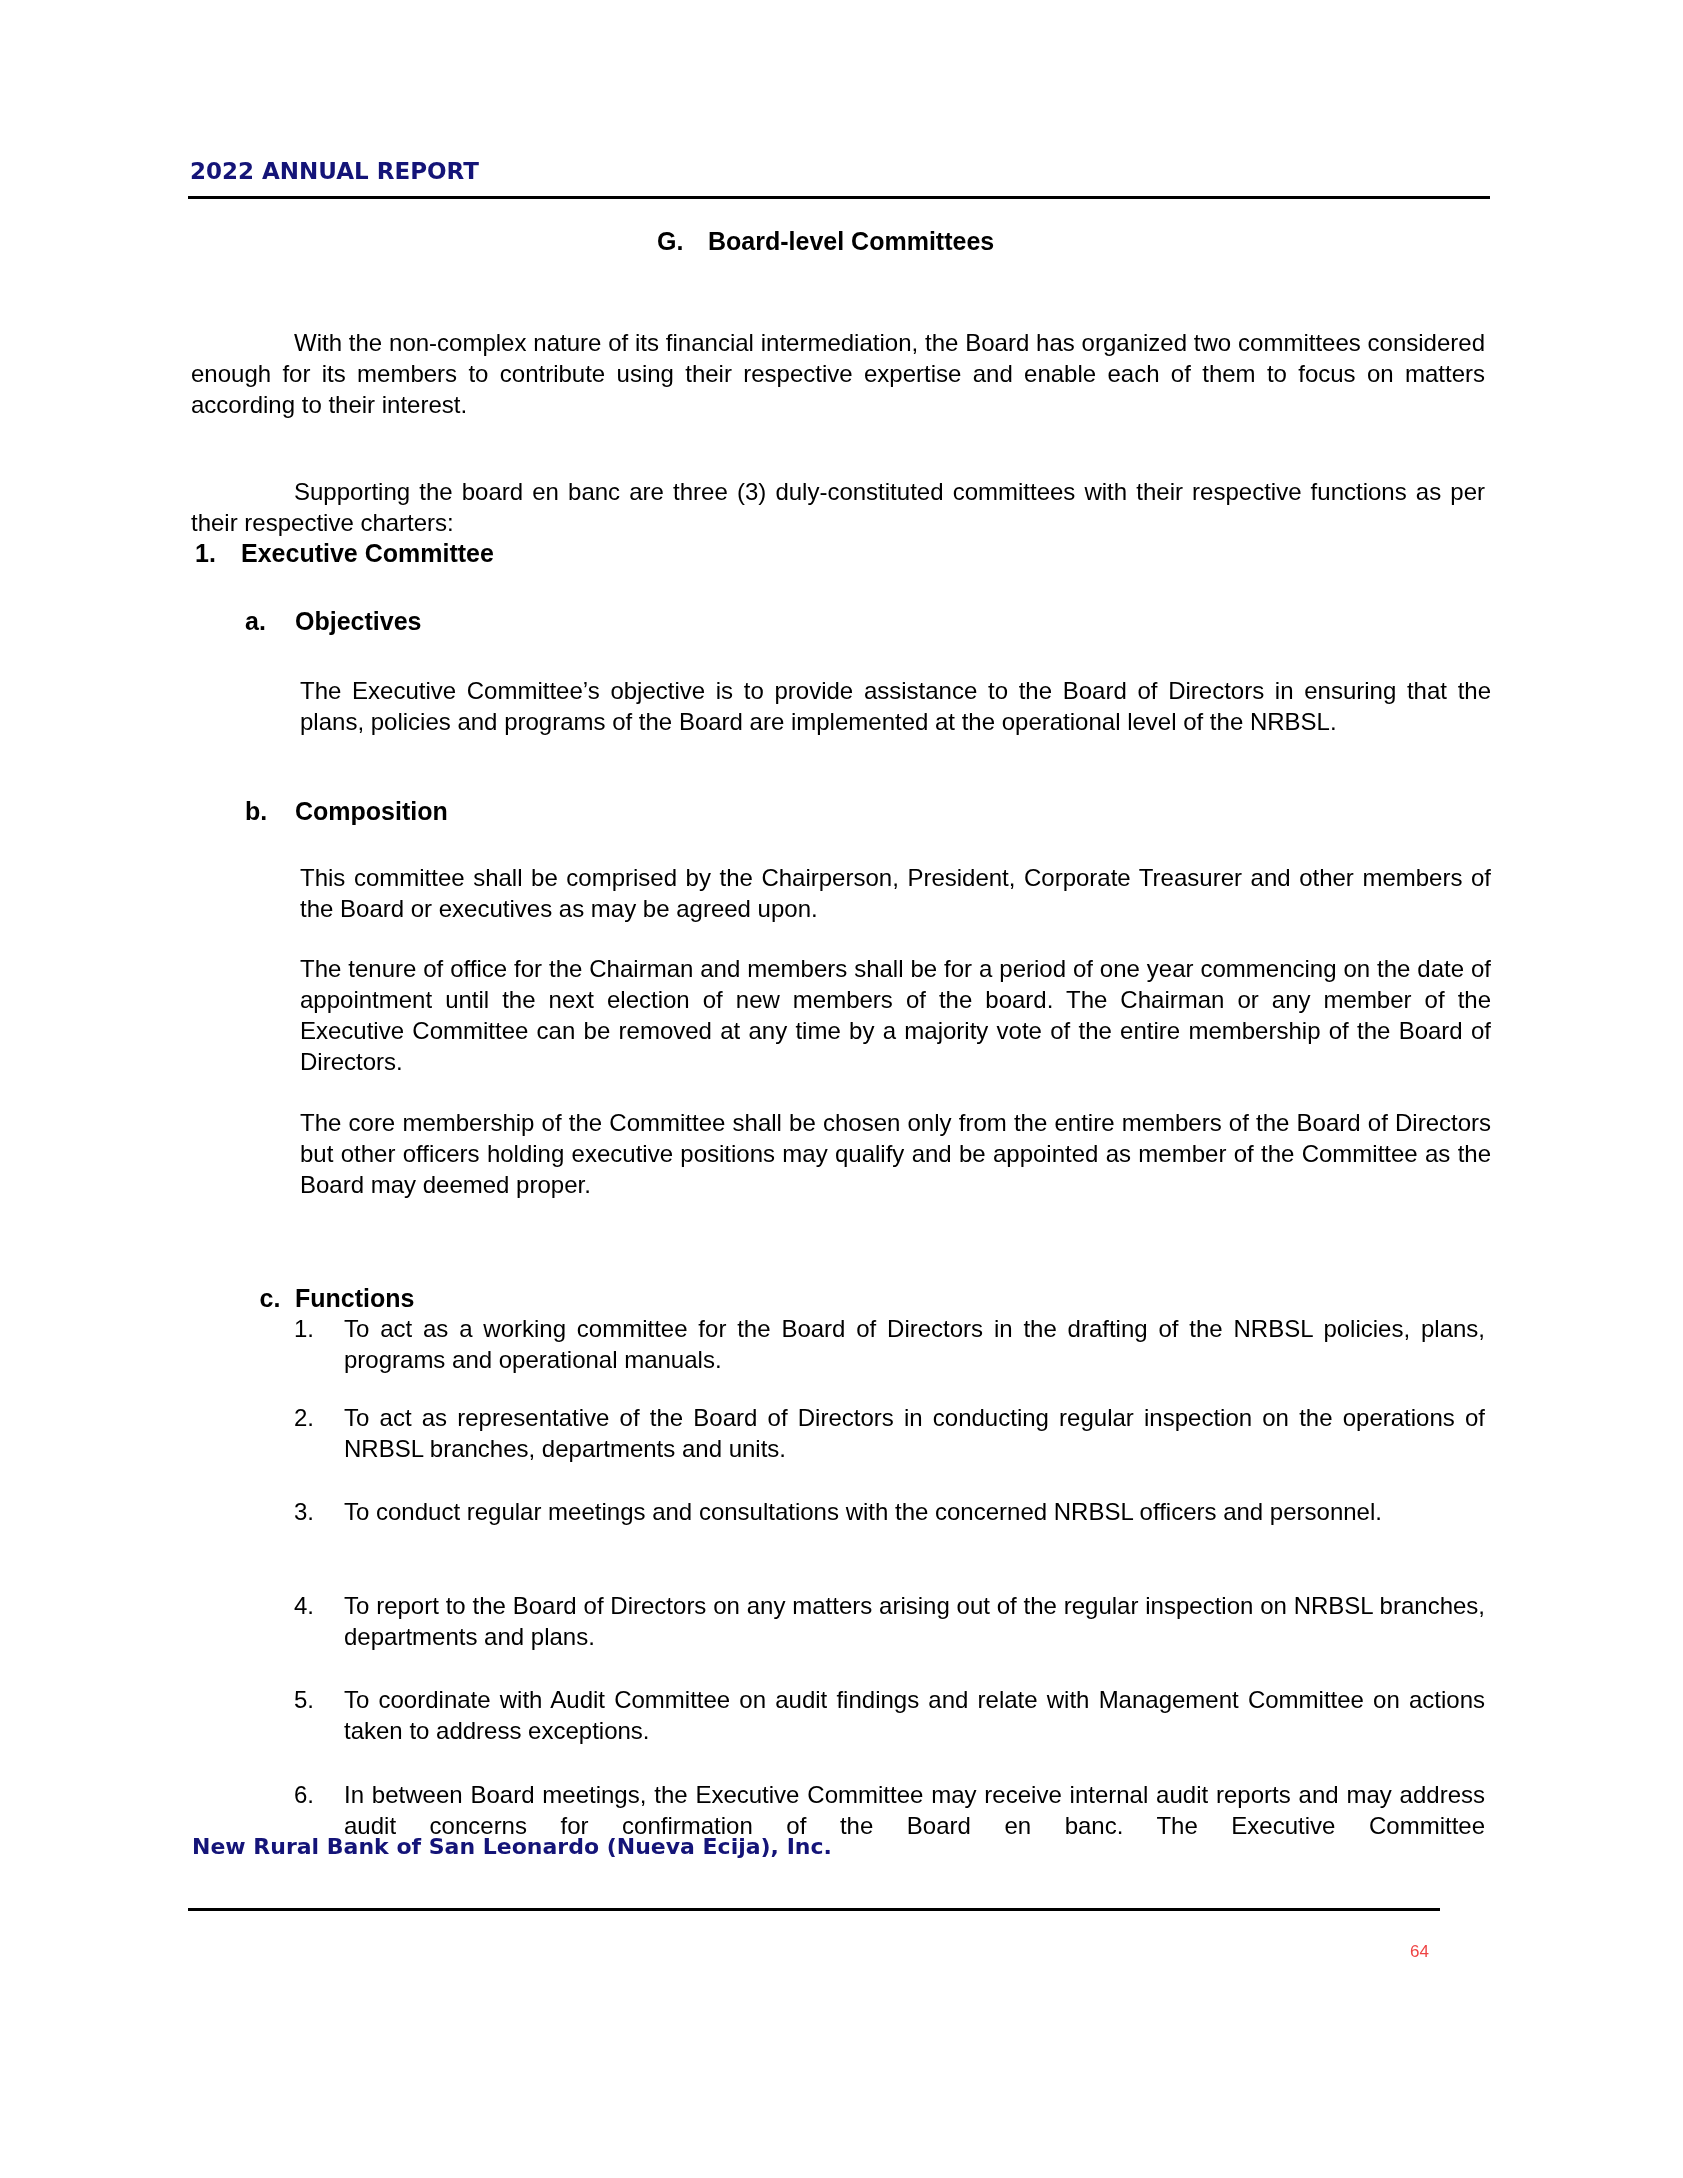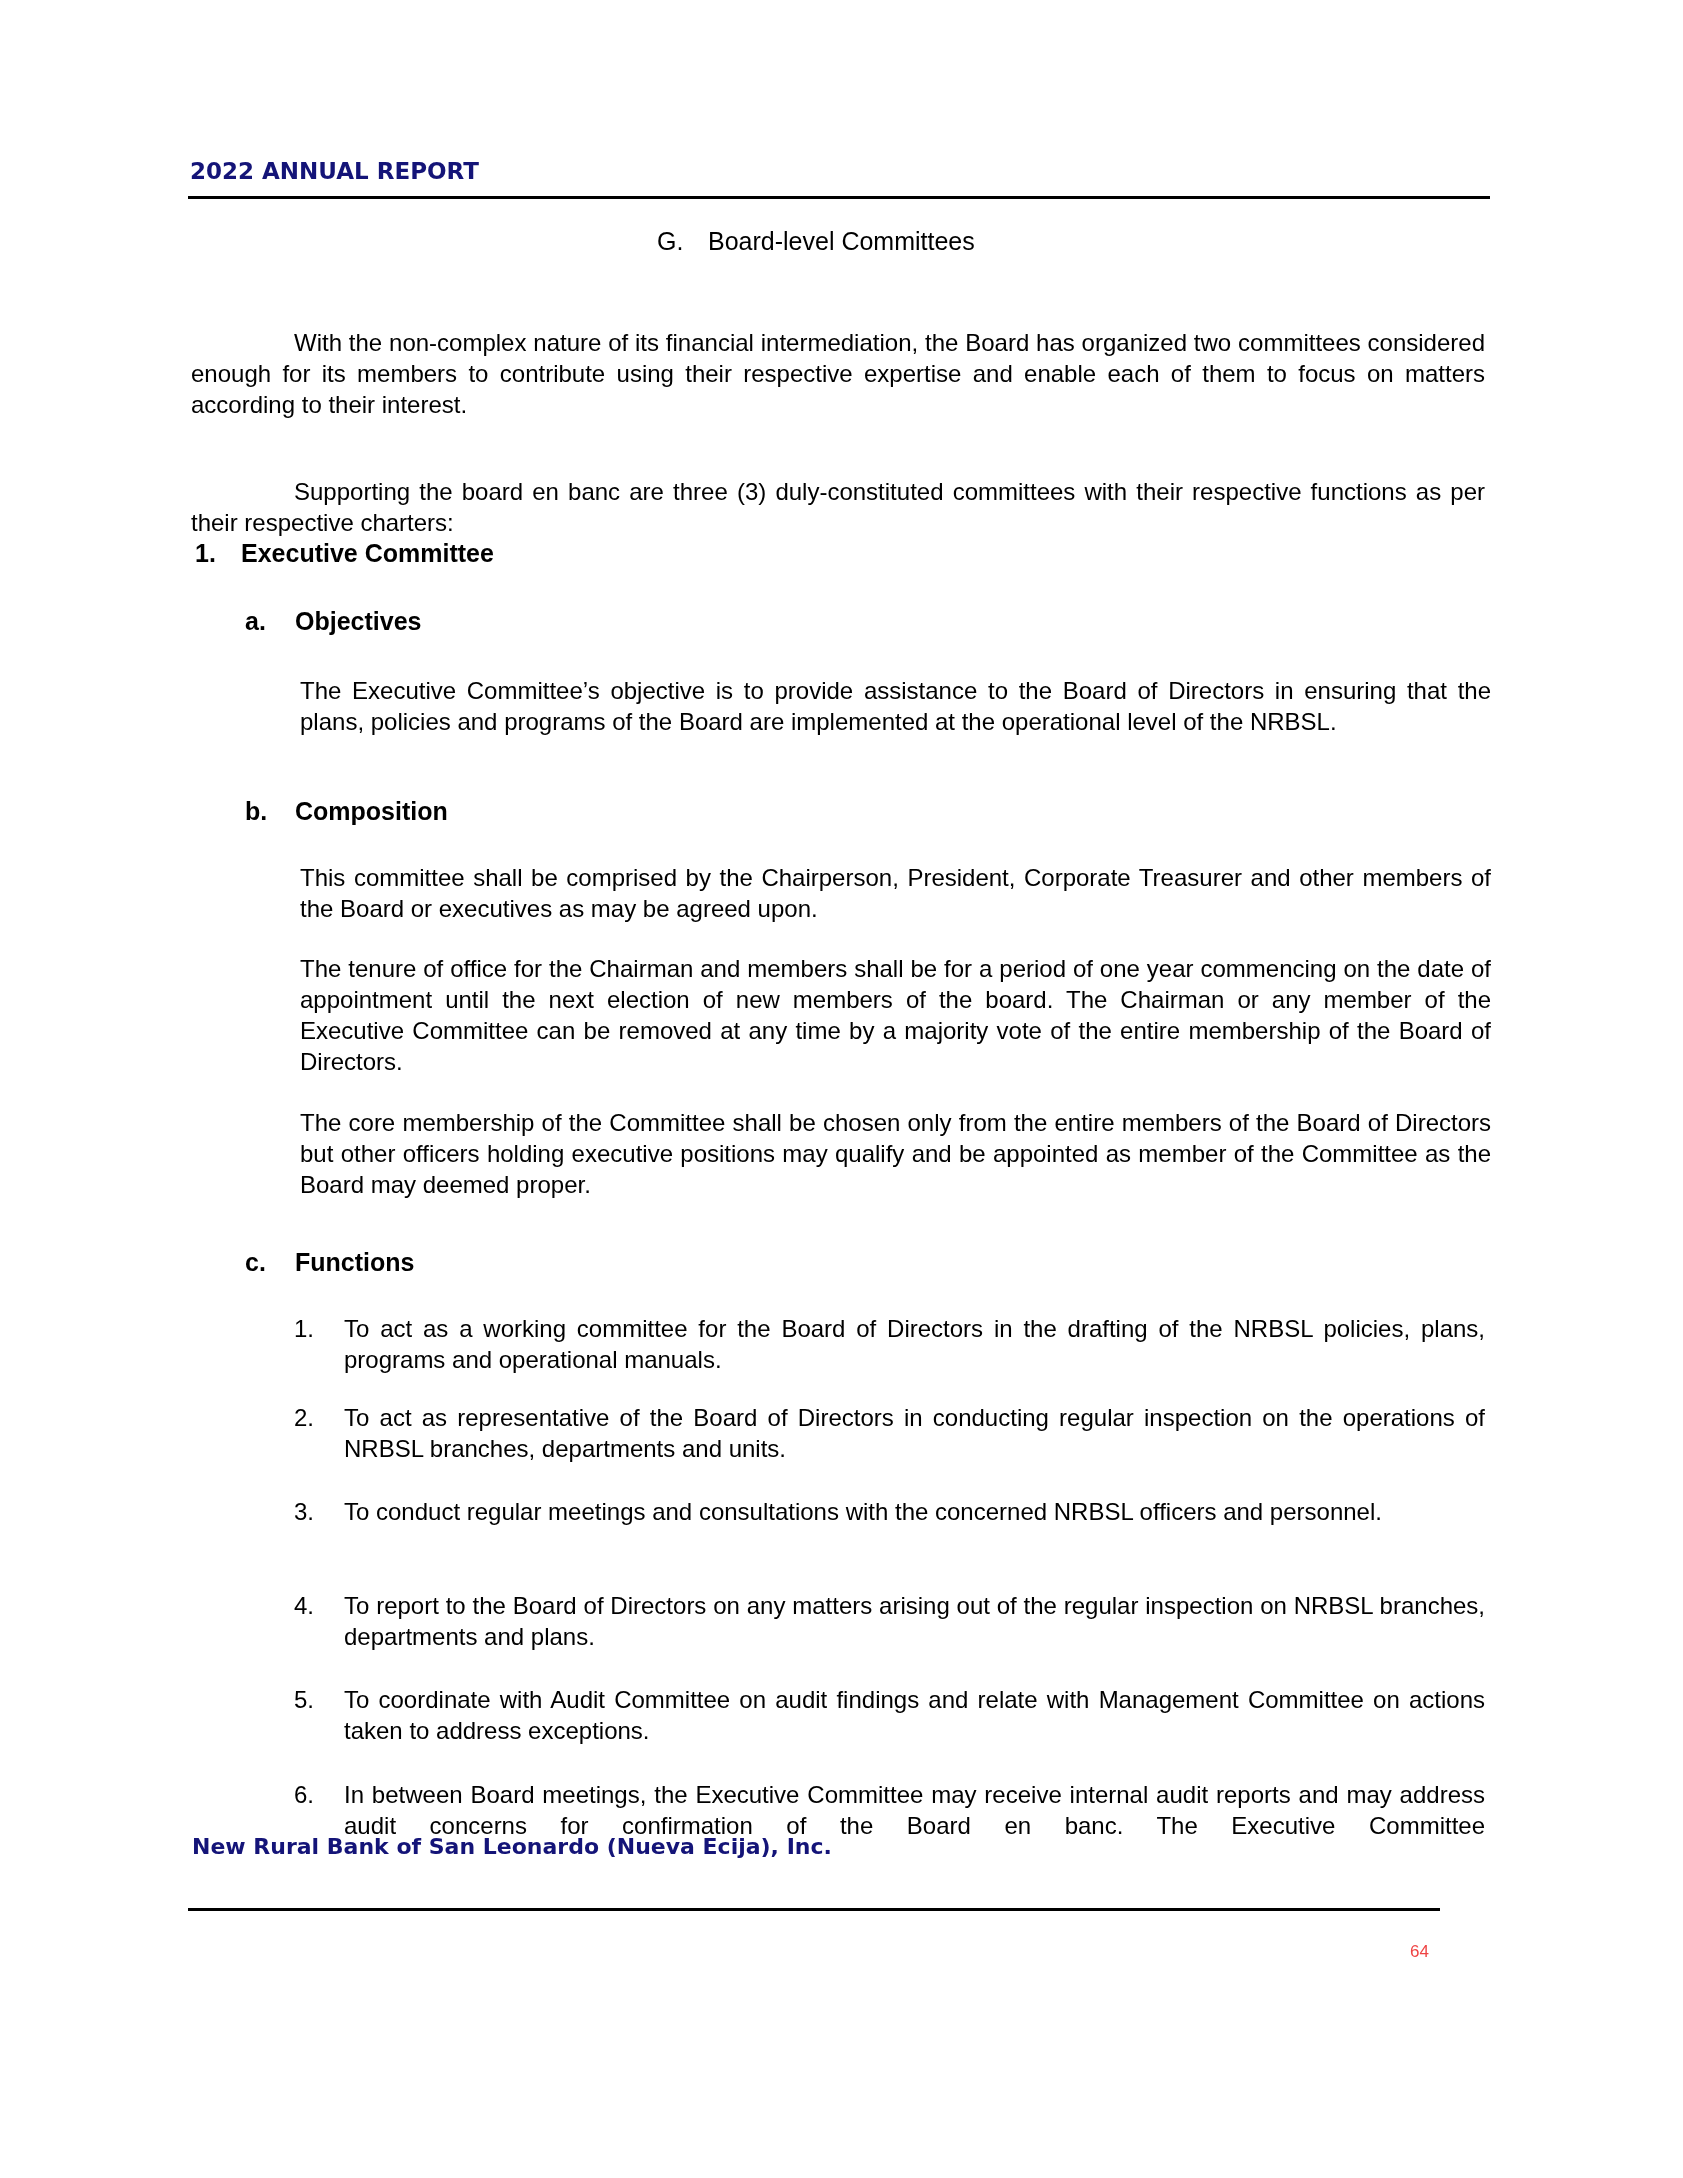--- a/index.html
+++ b/index.html
@@ -6,21 +6,21 @@
   body { width: 1683px; height: 2178px; position: relative; overflow: hidden;
          font-family: "Liberation Sans", sans-serif; color: #000; }
   .abs { position: absolute; }
   .running-header { left: 190px; top: 158px; font-family: "DejaVu Sans", sans-serif; font-weight: bold;
          font-size: 23px; color: #141478; letter-spacing: 0px; white-space: nowrap; }
   .rule-top { left: 188px; top: 196px; width: 1302px; height: 3px; background: #000; }
   .rule-bottom { left: 188px; top: 1908px; width: 1252px; height: 3px; background: #000; }
   .running-footer { left: 192px; top: 1834px; font-family: "DejaVu Sans", sans-serif; font-weight: bold;
          font-size: 22px; color: #141478; white-space: nowrap; }
   .page-number { left: 1402px; top: 1942px; font-size: 17px; color: #ef4444; white-space: nowrap; margin-left: 8px; }
-  .section-title { left: 657px; top: 227px; font-weight: normal; font-size: 25px; white-space: nowrap; }
+  .section-title { left: 657px; top: 227px; font-weight: bold; font-size: 25px; white-space: nowrap; }
   .section-title .letter { display: inline-block; width: 51px; }
   p.body { margin: 0; font-size: 24px; line-height: 31px; text-align: justify; }
   .para { left: 191px; width: 1294px; }
   .para .ind { display: inline-block; width: 103px; }
   .h1 { left: 195px; font-weight: bold; font-size: 25px; white-space: nowrap; }
   .h1 .num { display: inline-block; width: 46px; }
   .h2 { left: 245px; font-weight: bold; font-size: 25px; white-space: nowrap; }
   .h2 .num { display: inline-block; width: 50px; }
   .sub { left: 280px; width: 1191px; margin-left: 20px; }
   .item { left: 294px; width: 1191px; display: flex; }
@@ -61,21 +61,21 @@
 <div class="abs sub" style="top:862px;">
   <p class="body">This committee shall be comprised by the Chairperson, President, Corporate Treasurer and other members of the Board or executives as may be agreed upon.</p>
 </div>
 <div class="abs sub" style="top:953px;">
   <p class="body">The tenure of office for the Chairman and members shall be for a period of one year  commencing on the date of appointment until the next election of new members of the board. The Chairman or any member of the Executive Committee can be removed at any time by a majority vote of the entire membership of the Board of Directors.</p>
 </div>
 <div class="abs sub" style="top:1107px;">
   <p class="body">The core membership of the Committee shall be chosen only from the entire members of the Board of Directors but other officers holding executive positions may qualify and be appointed as member of the Committee as the Board may deemed proper.</p>
 </div>
 
-<div class="abs h2" style="top:1248px;">
+<div class="abs h2" style="top:1284px;text-align:center;">
   <span class="num">c.</span><span>Functions</span>
 </div>
 
 <div class="abs item" style="top:1313px;">
   <span class="num">1.</span>
   <p class="body">To act as a working committee for the Board of Directors in the drafting of the NRBSL policies, plans, programs and operational manuals.</p>
 </div>
 <div class="abs item" style="top:1402px;">
   <span class="num">2.</span>
   <p class="body">To act as representative of the Board of Directors in conducting regular inspection on the operations of NRBSL branches, departments and units.</p>

